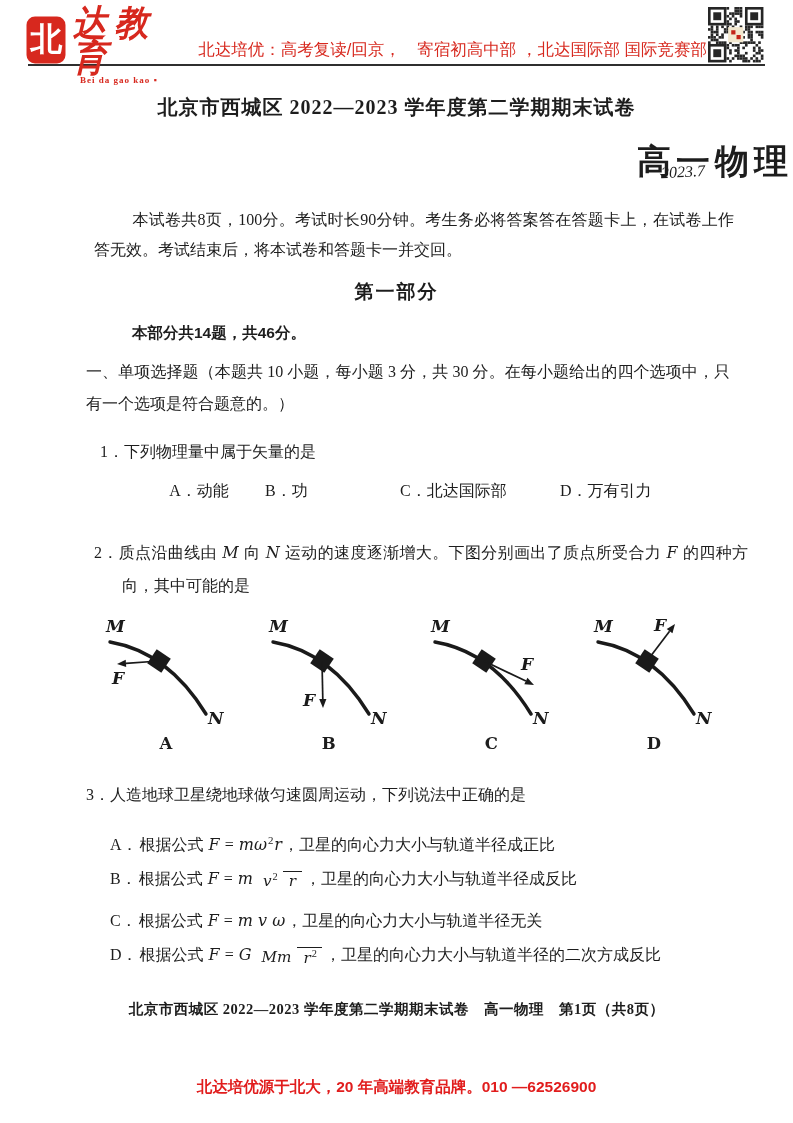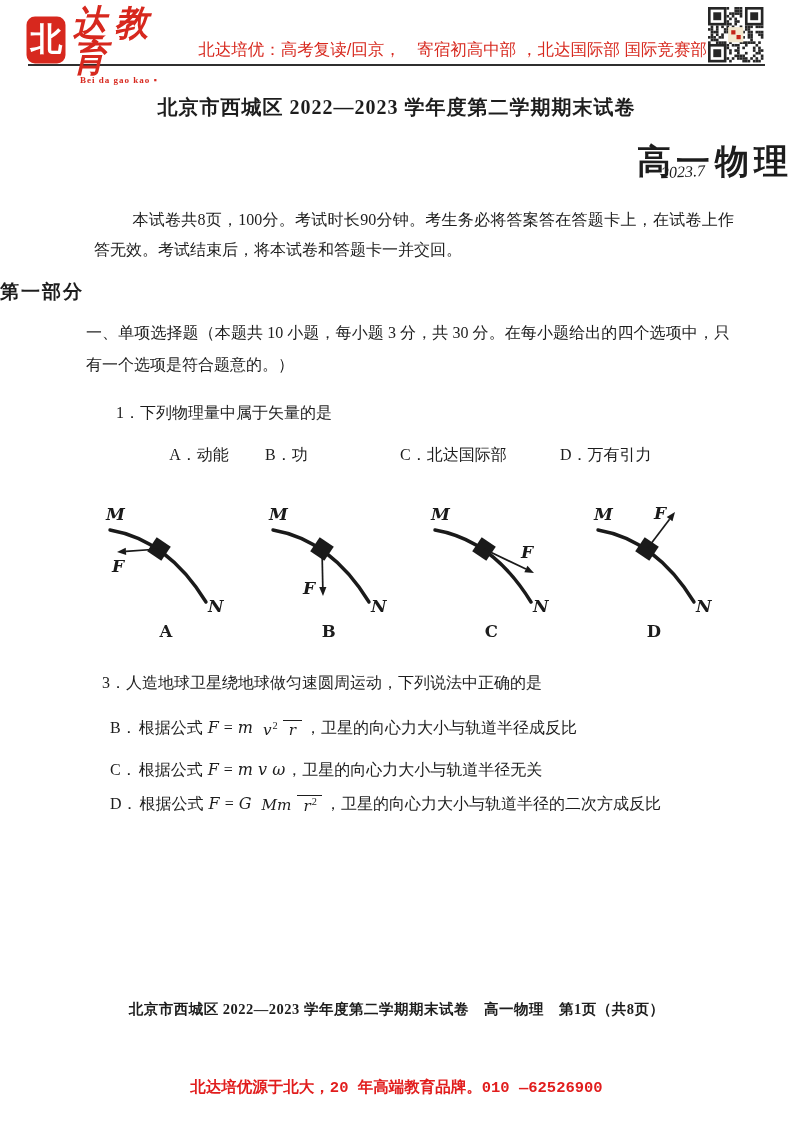--- a/index.html
+++ b/index.html
@@ -43,28 +43,28 @@
     font-size:34px;font-weight:bold;letter-spacing:5px;line-height:52px;
     font-family:"Liberation Sans",sans-serif;
   }
   .date{position:absolute;right:88px;bottom:6px;font-size:16px;font-style:italic;transform:rotate(-3deg);}
   
   .intro{
     margin:18px 0 0 94px;width:640px;font-size:16px;line-height:30px;
     text-indent:2.4em;text-align:justify;
   }
   .part-heading{
-    margin-top:14px;text-align:left;font-size:19px;font-weight:bold;
+    margin-top:14px;text-align:center;font-size:19px;font-weight:bold;
     letter-spacing:2px;font-family:Liberation Serif, serif;
   }
   .part-note{margin:18px 0 0 132px;font-size:15.5px;font-weight:bold;font-family:"Liberation Sans",sans-serif;}
   .section-heading{margin:12px 0 0 86px;width:644px;font-size:16px;line-height:32px;font-weight:normal;text-align:justify;}
   .sec-label{font-family:"Liberation Sans",sans-serif;}
   
-  .q-text{margin:16px;font-size:16px;line-height:32px;}
+  .q-text{margin:0;font-size:16px;line-height:32px;}
   .q1{margin:16px 0 0 100px;}
   .q1-options{display:flex;margin:13px 0 0 33px;font-size:16px;}
   .q1-options .opt{white-space:nowrap;}
   .o1{width:132px;text-align:center;} .o2{width:135px;} .o3{width:160px;}
   .q2{margin:34px 0 0 94px;}
   .q2 .q-text{width:626px;padding-left:28px;text-indent:-28px;line-height:33px;text-align:justify;}
   .diagrams{display:flex;justify-content:space-between;width:638px;margin:10px 0 0 2px;}
   .diagram{margin:0;width:150px;}
   .diagram svg{display:block;width:150px;height:118px;overflow:visible;}
   .diagram svg text{font:italic bold 17px "DejaVu Serif",serif;fill:#1a1a1a;}
@@ -86,21 +86,21 @@
   .fnum{display:block;padding:0 5px;}
   .fden{display:block;padding:0 5px;border-top:1.6px solid #1d1d1d;}
   
   .footer-page{
     position:absolute;left:0;right:0;top:1000px;text-align:center;
     font-size:14.5px;font-weight:bold;letter-spacing:.5px;
   }
   .footer-promo{
     position:absolute;left:0;right:0;top:1077px;text-align:center;
     color:var(--footer-red,#e11d1d);font-size:15.5px;font-weight:bold;
-    font-family:Liberation Mono, monospace;
+    font-family:Liberation Sans, sans-serif;
   }
 </style>
 </head>
 <body>
 
 <div class="page">
 
   <header class="header">
     <div class="logo">
       <div class="logo-row">
@@ -260,34 +260,36 @@
 
   <div class="title2-row">
     <span class="title2">高一物理</span>
     <span class="date">2023.7</span>
   </div>
 
   <p class="intro">本试卷共8页，100分。考试时长90分钟。考生务必将答案答在答题卡上，在试卷上作答无效。考试结束后，将本试卷和答题卡一并交回。</p>
 
   <div class="part-heading">第一部分</div>
 
+  <p class="part-note">本部分共14题，共46分。</p>
 
   <p class="section-heading"><span class="sec-label">一、单项选择题</span><span>（本题共 10 小题，每小题 3 分，共 30 分。在每小题给出的四个选项中，只有一个选项是符合题意的。）</span></p>
 
   <div class="question q1">
     <p class="q-text"><span class="qnum">1．</span><span>下列物理量中属于矢量的是</span></p>
     <div class="q1-options">
       <span class="opt o1"><span>A．</span><span>动能</span></span>
       <span class="opt o2"><span>B．</span><span>功</span></span>
       <span class="opt o3"><span>C．</span><span>北达国际部</span></span>
       <span class="opt o4"><span>D．</span><span>万有引力</span></span>
     </div>
   </div>
 
   <div class="question q2">
+    <p class="q-text"><span class="qnum">2．</span><span>质点沿曲线由 <span class="it">M</span> 向 <span class="it">N</span> 运动的速度逐渐增大。下图分别画出了质点所受合力 <span class="it">F</span> 的四种方向，其中可能的是</span></p>
     <div class="diagrams">
       <figure class="diagram">
         <svg viewBox="0 0 150 118">
             <path d="M 14 30 Q 72 40 110 102" fill="none" stroke="#1a1a1a" stroke-width="3.4" stroke-linecap="round"></path>
             <rect x="-8.5" y="-8.5" width="17" height="17" fill="#1a1a1a" transform="translate(63 49) rotate(34)"></rect>
             <line x1="63" y1="49" x2="29.977128298476615" y2="51.358776550108814" stroke="#1a1a1a" stroke-width="1.7"></line>
             <polygon points="21,52 29.72063891852014,47.76792523071817 30.233617678433088,54.94962786949946" fill="#1a1a1a"></polygon>
             <text x="10" y="20">M</text>
             <text x="112" y="112">N</text>
             <text x="16" y="72">F</text>
@@ -328,20 +330,21 @@
             <text x="112" y="112">N</text>
             <text x="70" y="19">F</text>
           </svg>
         <figcaption>D</figcaption>
       </figure>
     </div>
   </div>
 
   <div class="question q3">
     <p class="q-text"><span class="qnum">3．</span><span>人造地球卫星绕地球做匀速圆周运动，下列说法中正确的是</span></p>
+    <p class="q3opt"><span class="opt-label">A．</span><span class="opt-body">根据公式 <span class="it">F</span> = <span class="it">mω</span><sup>2</sup><span class="it">r</span>，卫星的向心力大小与轨道半径成正比</span></p>
     <p class="q3opt tall"><span class="opt-label">B．</span><span class="opt-body">根据公式 <span class="it">F</span> = <span class="it">m</span><span class="frac">
             <span class="fnum"><span class="it">v</span><sup>2</sup></span>
             <span class="fden"><span class="it">r</span></span>
           </span>，卫星的向心力大小与轨道半径成反比</span></p>
     <p class="q3opt"><span class="opt-label">C．</span><span class="opt-body">根据公式 <span class="it">F</span> = <span class="it">m v ω</span>，卫星的向心力大小与轨道半径无关</span></p>
     <p class="q3opt tall"><span class="opt-label">D．</span><span class="opt-body">根据公式 <span class="it">F</span> = <span class="it">G</span><span class="frac">
             <span class="fnum"><span class="it">Mm</span></span>
             <span class="fden"><span class="it">r</span><sup>2</sup></span>
           </span>，卫星的向心力大小与轨道半径的二次方成反比</span></p>
   </div>

